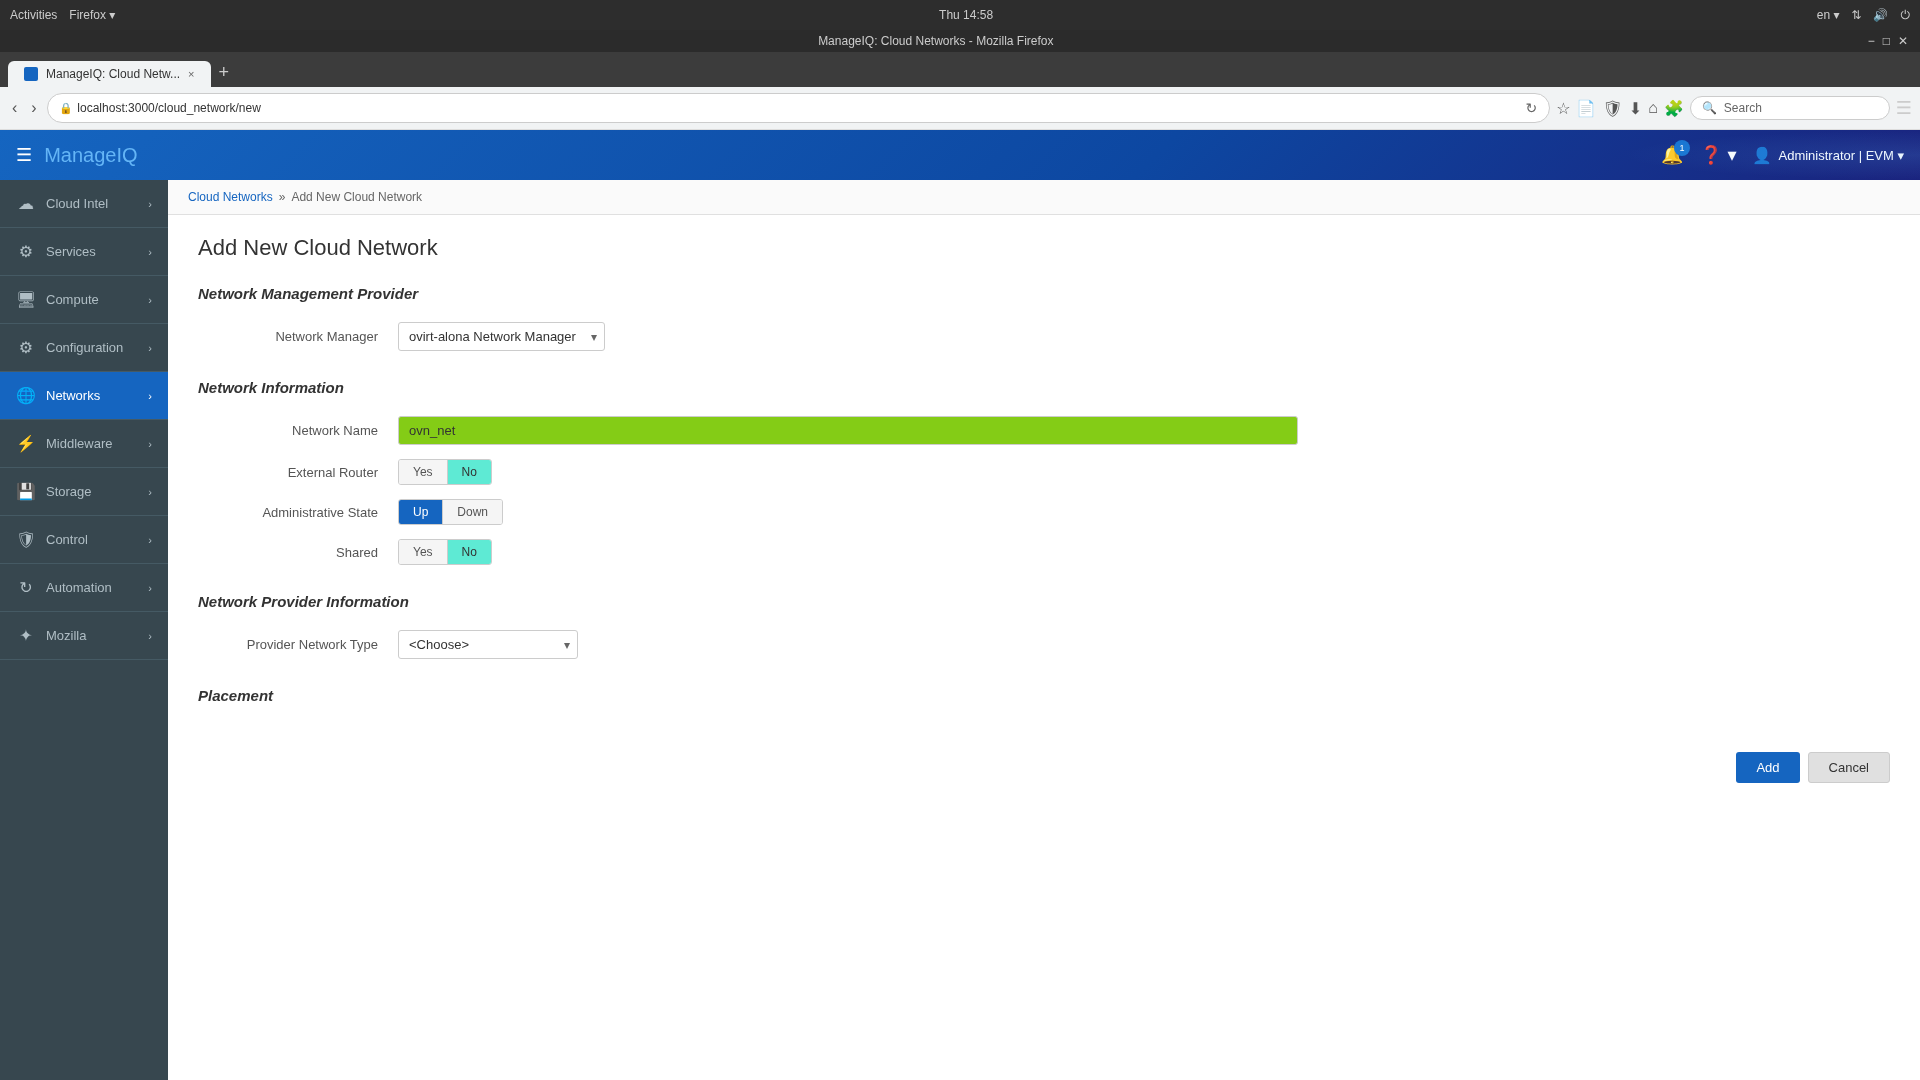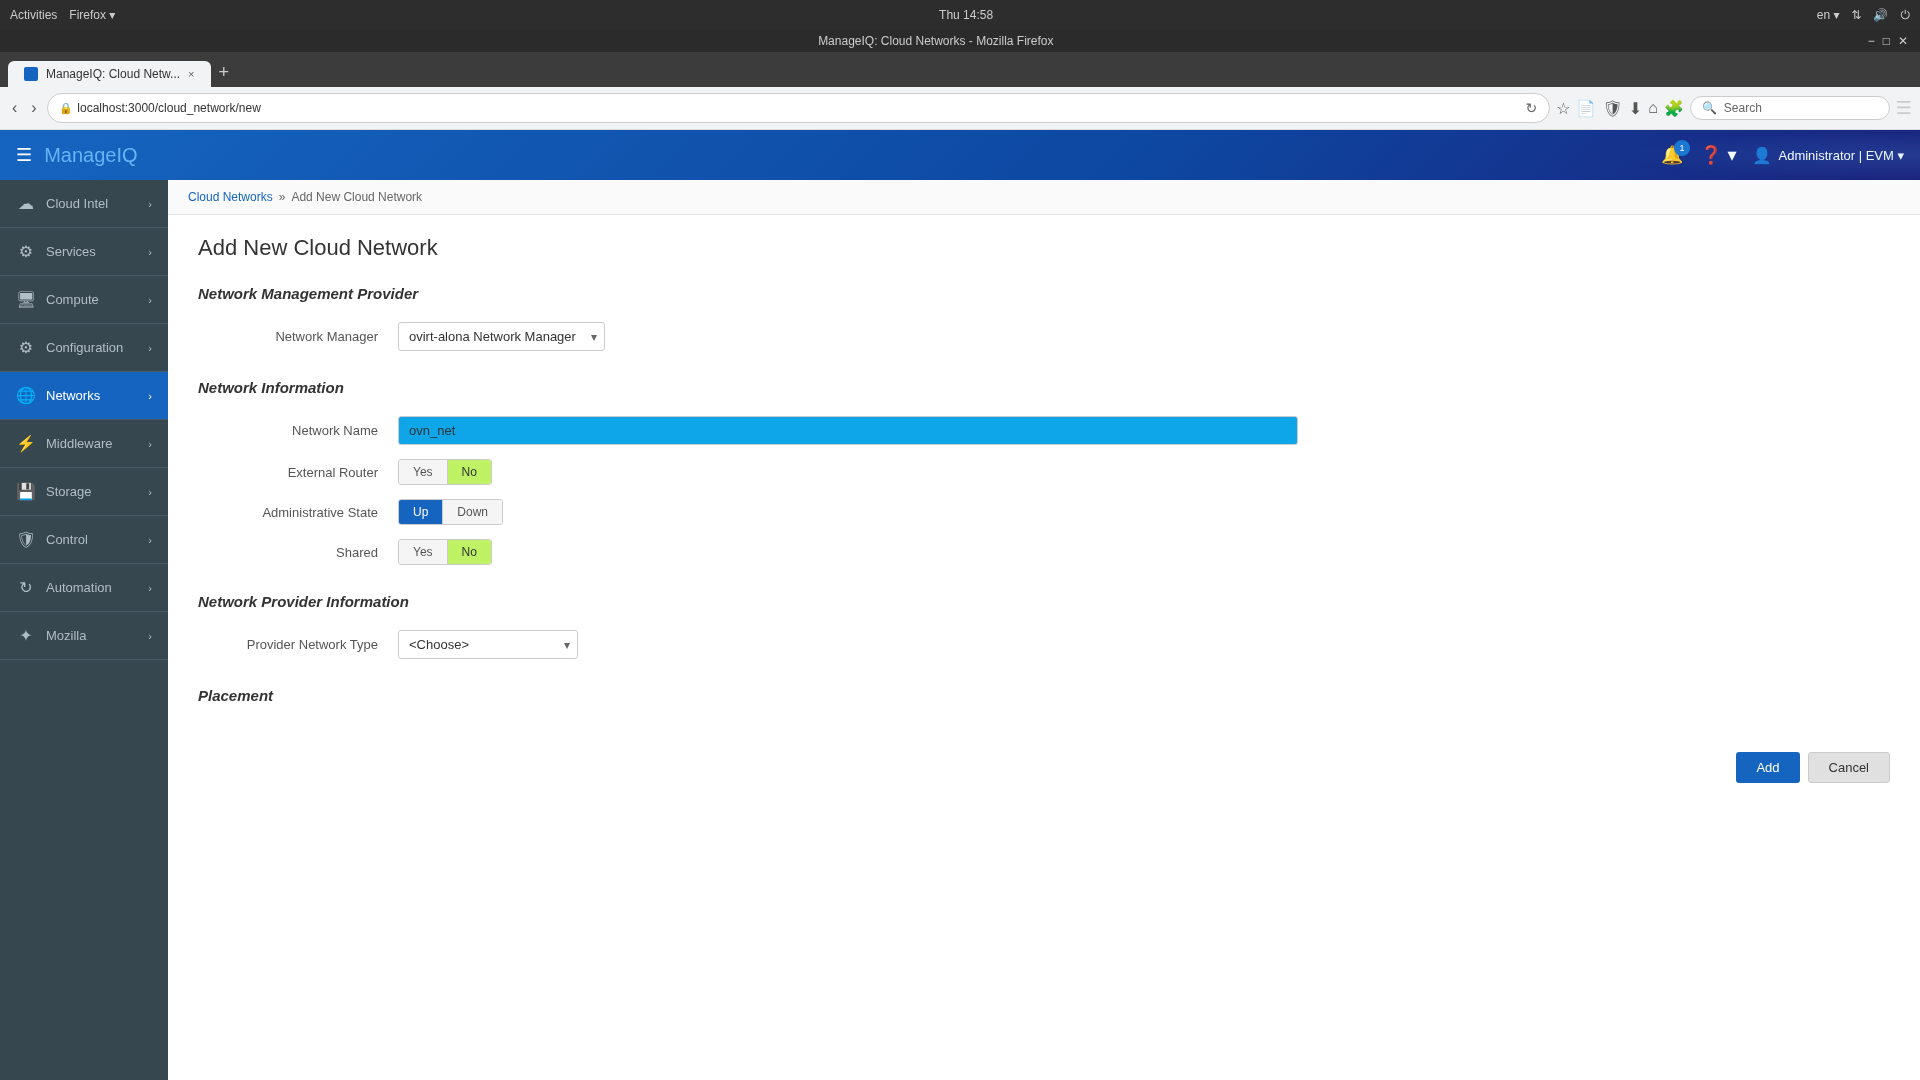--- a/index.html
+++ b/index.html
@@ -211,21 +211,21 @@
       flex: 1;
       max-width: 900px;
     }
     .form-input {
       width: 100%;
       padding: 6px 10px;
       border: 1px solid #ccc;
       border-radius: 3px;
       font-size: 13px;
       color: #333;
-      background: #0ea5e9;
+      background: #84cc16;
       outline: none;
     }
 
     .form-select {
       padding: 6px 28px 6px 10px;
       border: 1px solid #ccc;
       border-radius: 3px;
       font-size: 13px;
       color: #333;
       background: #fff;
@@ -261,21 +261,21 @@
       padding: 5px 14px;
       background: #f5f5f5;
       border: none;
       cursor: pointer;
       font-size: 12px;
       color: #555;
       border-right: 1px solid #ccc;
     }
     .toggle-btn:last-child { border-right: none; }
     .toggle-btn.active-up { background: #1565c0; color: #fff; }
-    .toggle-btn.active-no { background: #bef264; color: #333; }
+    .toggle-btn.active-no { background: #5eead4; color: #333; }
 
     
     .action-bar {
       display: flex;
       justify-content: flex-end;
       gap: 8px;
       margin-top: 20px;
       padding-top: 16px;
     }
     .btn {

